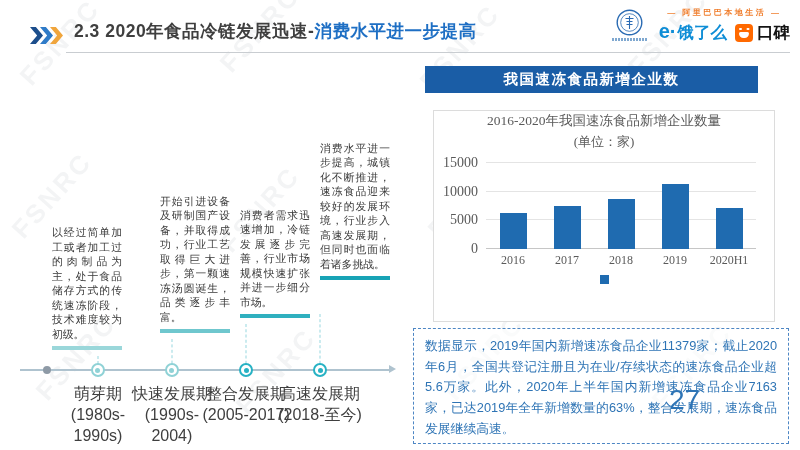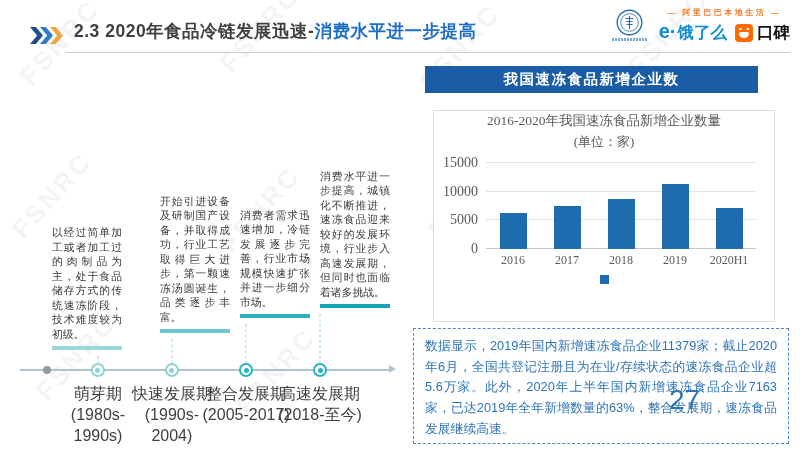--- a/index.html
+++ b/index.html
@@ -44,21 +44,21 @@
 
   
   .stage-cols{position:absolute;left:47px;top:135px;width:348px;height:225px;
               display:flex;align-items:flex-end;}
   .stage-col{flex:1;padding:0 5px;box-sizing:border-box;}
   .stage-col p{margin:0;font-size:10.8px;line-height:1.34;color:#3A3A3A;text-align:justify;}
   .stage-underline{height:4px;margin-top:5px;}
   .stage-col:nth-child(1){margin-bottom:10px;}
   .stage-col:nth-child(2){margin-bottom:27px;margin-left:28px;}
   .stage-col:nth-child(3){margin-bottom:42px;}
-  .stage-col:nth-child(4){margin-bottom:52px;}
+  .stage-col:nth-child(4){margin-bottom:80px;}
 
   
   .timeline{position:absolute;left:20px;top:362px;width:375px;height:80px;}
   .tl-line{position:absolute;left:0;right:6px;top:7px;height:1.5px;background:#AFC3CF;}
   .tl-start{position:absolute;left:6%;top:3.5px;width:8px;height:8px;border-radius:50%;background:#8E9AA6;}
   .tl-arrow{position:absolute;right:-1px;top:3px;width:0;height:0;
             border-left:7px solid #AFC3CF;border-top:4.5px solid transparent;border-bottom:4.5px solid transparent;}
   .tl-node{position:absolute;top:0;}
   .tl-drop{position:absolute;width:0;transform:translateX(-50%);
            border-left:1px dashed rgba(23,163,181,.45);}

